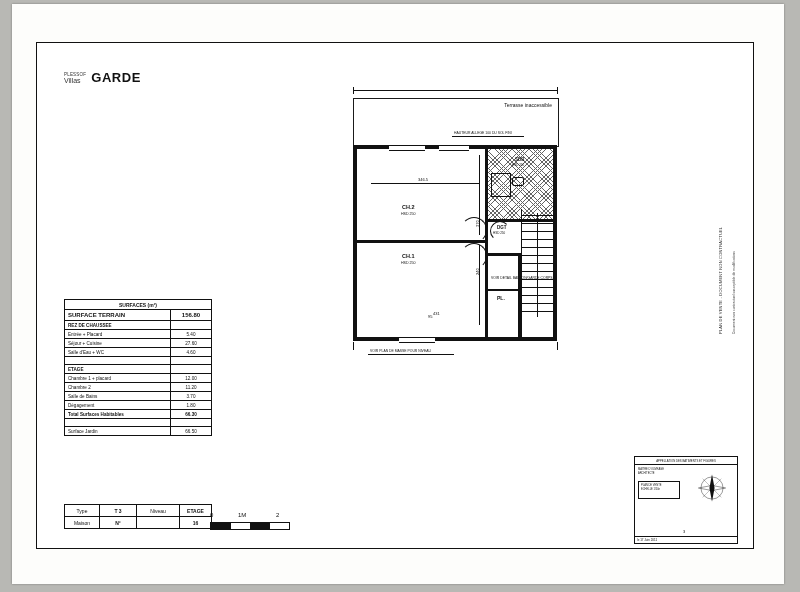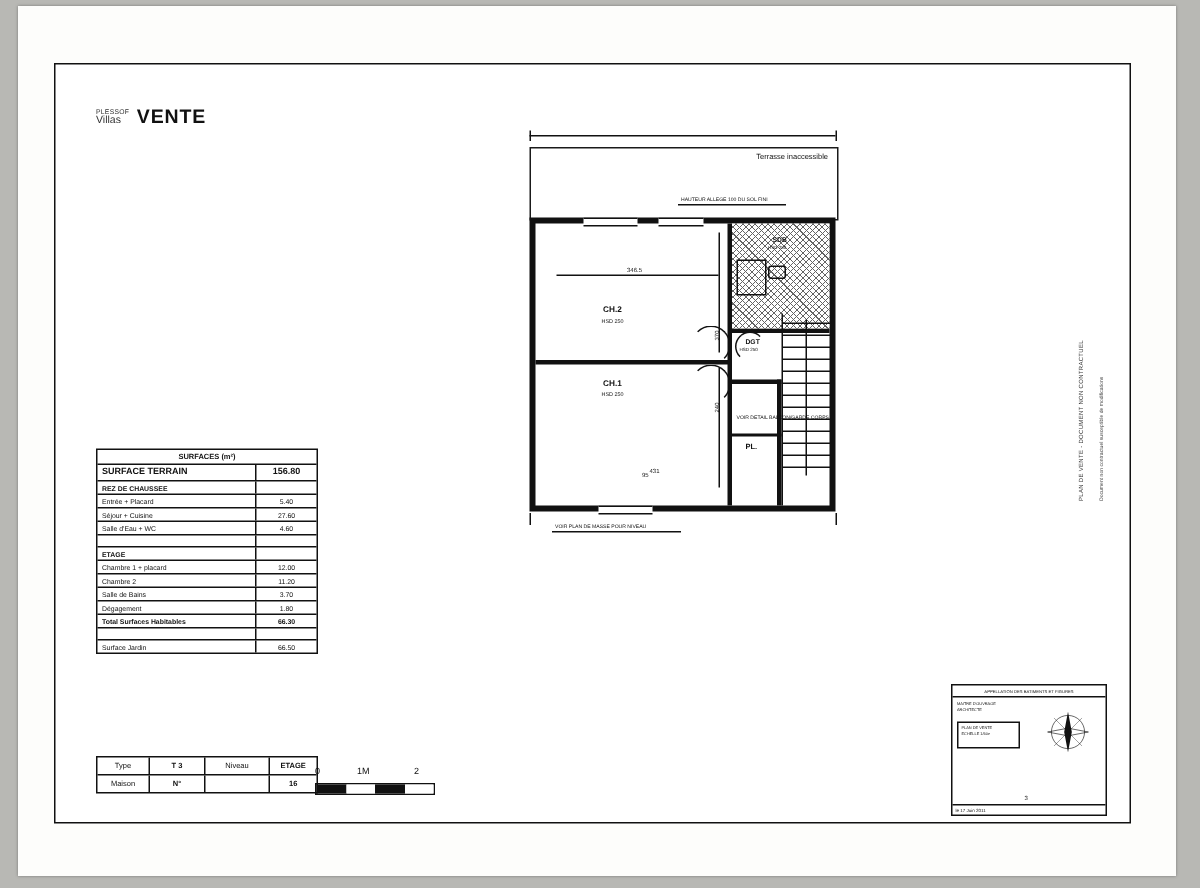--- a/index.html
+++ b/index.html
@@ -151,21 +151,21 @@
 
 <div id="sheet">
 
   <div id="frame"></div>
 
   <div id="title-block">
     <div>
       <div id="brand-small">PLESSOF</div>
       <div id="brand-villas">Villas</div>
     </div>
-    <div id="brand-name">VENTE</div>
+    <div id="brand-name">GARDE</div>
   </div>
 
   <div id="plan">
 
     <div class="dim-line" style="left:25px;top:6px;width:204px;height:.6px;"></div>
     <div class="dim-line" style="left:25px;top:3px;width:.6px;height:7px;"></div>
     <div class="dim-line" style="left:229px;top:3px;width:.6px;height:7px;"></div>
 
     <div id="terrace">
       <div id="terrace-label">Terrasse inaccessible</div>

